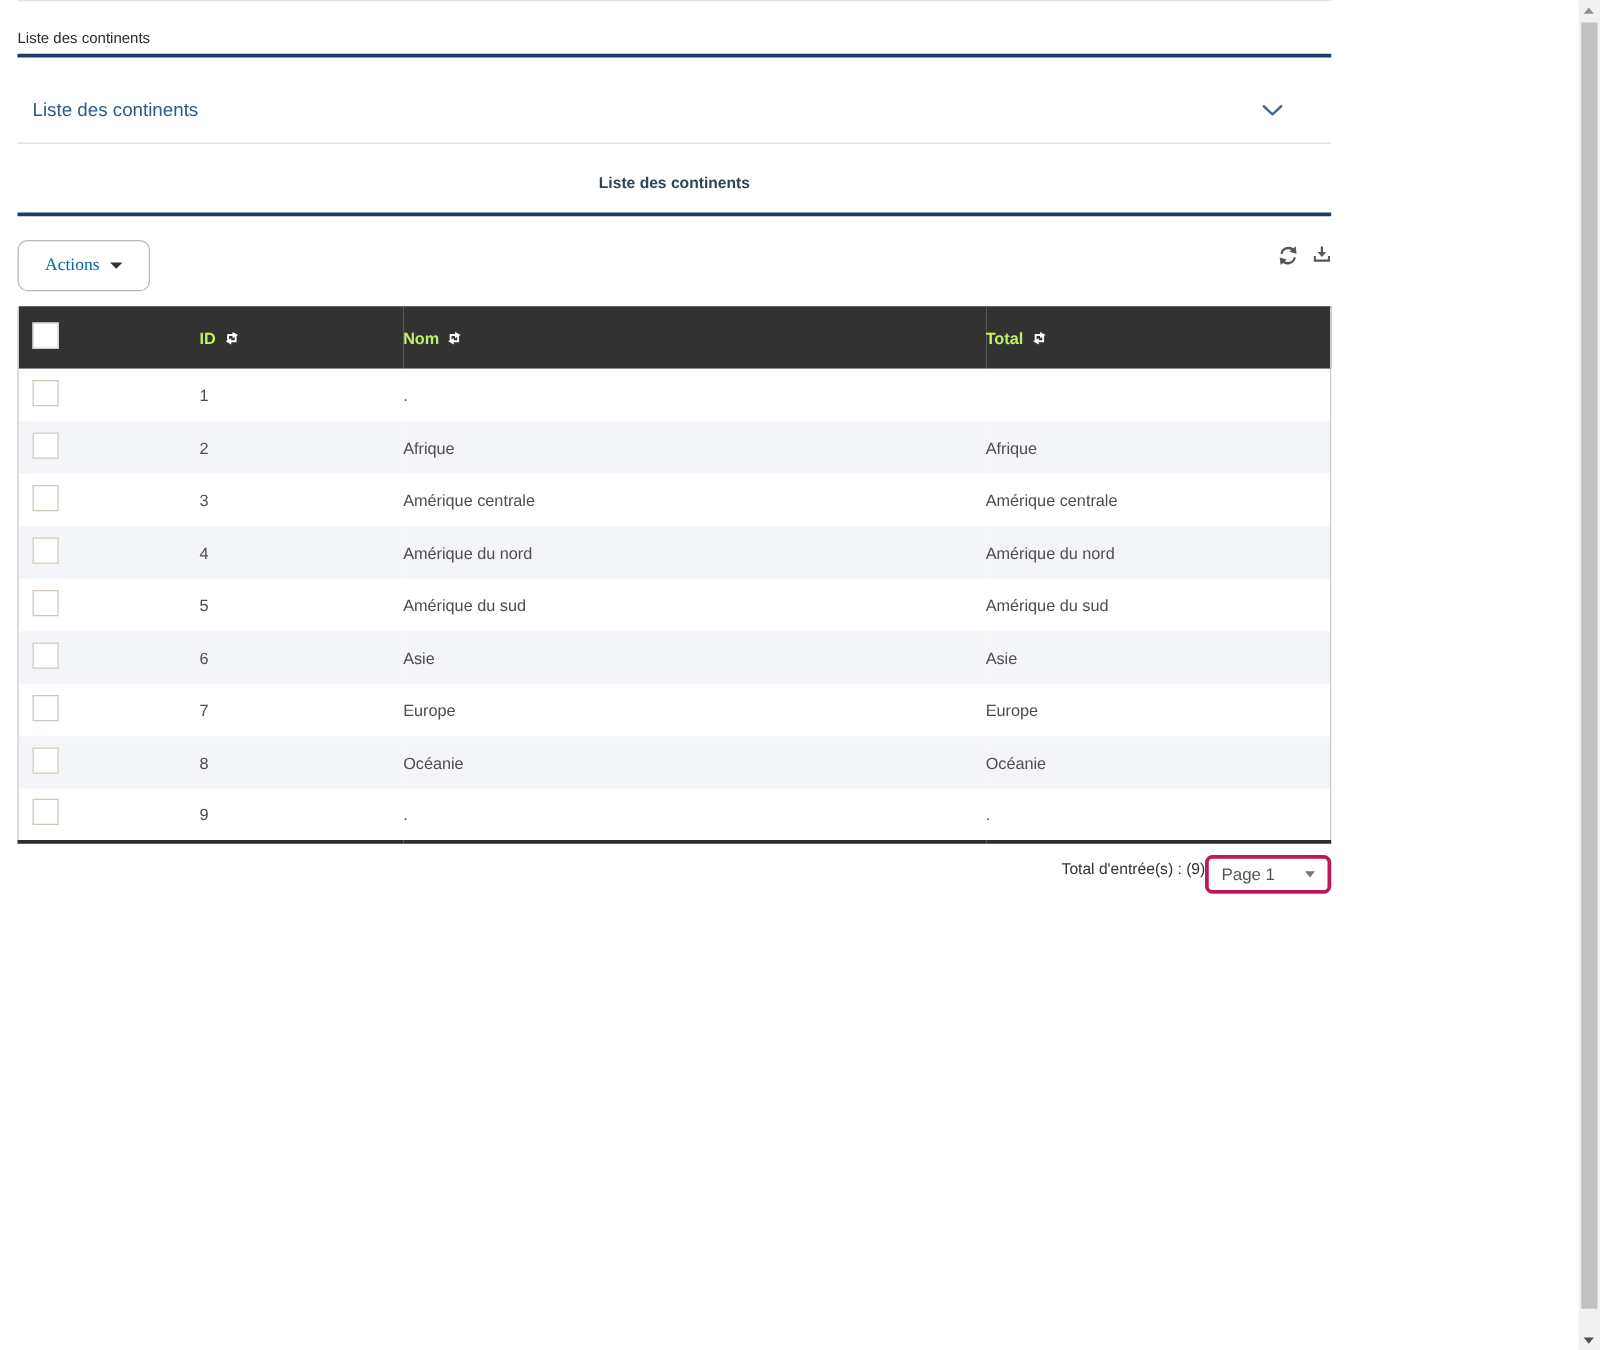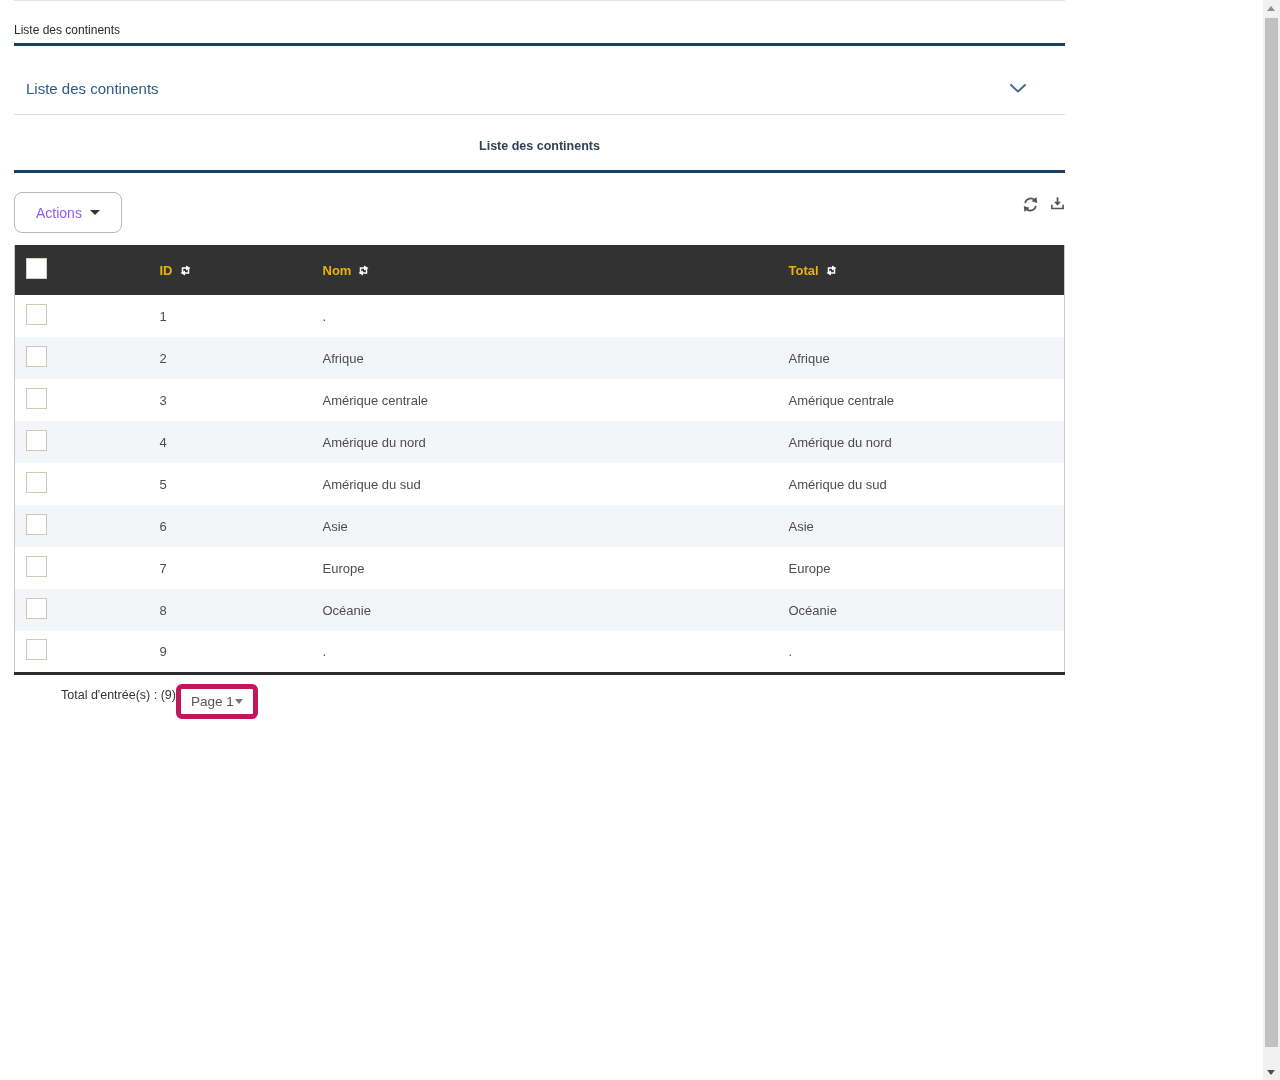--- a/index.html
+++ b/index.html
@@ -54,22 +54,22 @@
     justify-content: space-between;
     align-items: flex-start;
   }
   .btn-actions {
     height: 41px;
     padding: 0 21px;
     background: #fff;
     border: 1px solid #b9b9b9;
     border-radius: 8px;
     font-size: 14px;
-    color: #8b5cf6;
-    font-family: Liberation Sans, sans-serif;
+    color: #0369a1;
+    font-family: Liberation Serif, serif;
     cursor: pointer;
     display: inline-flex;
     align-items: center;
     gap: 8px;
   }
   .caret {
     display: inline-block;
     width: 0; height: 0;
     border-left: 5px solid transparent;
     border-right: 5px solid transparent;
@@ -86,21 +86,21 @@
     table-layout: fixed;
     border-left: 1px solid #c9c9c9;
     border-right: 1px solid #c9c9c9;
     border-bottom: 3px solid #2e2e2e;
   }
   .col-check { width: 145px; }
   .col-id    { width: 163px; }
   .col-nom   { width: 466px; }
   table.grid thead th {
     background: #323232;
-    color: #eab308;
+    color: #bef264;
     font-size: 13px;
     font-weight: bold;
     text-align: left;
     height: 50px;
     vertical-align: middle;
     padding: 0;
   }
   table.grid thead th .th-inner { display: inline-flex; align-items: center; gap: 6px; cursor: pointer; }
   table.grid tbody td {
     height: 42px;
@@ -118,37 +118,36 @@
     border: 1px solid #cfc8ba;
     margin-left: 11px;
     cursor: pointer;
   }
   thead .checkbox { border-color: #d8d2c6; }
 
   
   .table-footer {
     margin-top: 9px;
     display: flex;
-    justify-content: flex-start;
+    justify-content: flex-end;
     align-items: flex-start;
-    margin-left: 47px;
   }
   .total-label { font-size: 12.5px; color: #333; padding-top: 4px; }
   .btn-page {
     background: #fff;
-    border: 5px solid #be185d;
+    border: 3px solid #be185d;
     border-radius: 6px;
     padding: 5px 10px;
     font-size: 13.5px;
     color: #555;
     font-family: "Liberation Sans", sans-serif;
     cursor: pointer;
     display: inline-flex;
     align-items: center;
-    gap: 1px;
+    gap: 24px;
   }
   .btn-page .caret { border-top-color: #777; border-left-width: 4.5px; border-right-width: 4.5px; }
 
   
   .scrollbar {
     position: absolute;
     right: 0; top: 0;
     width: 17px; height: 1080px;
     background: #f1f1f1;
   }

